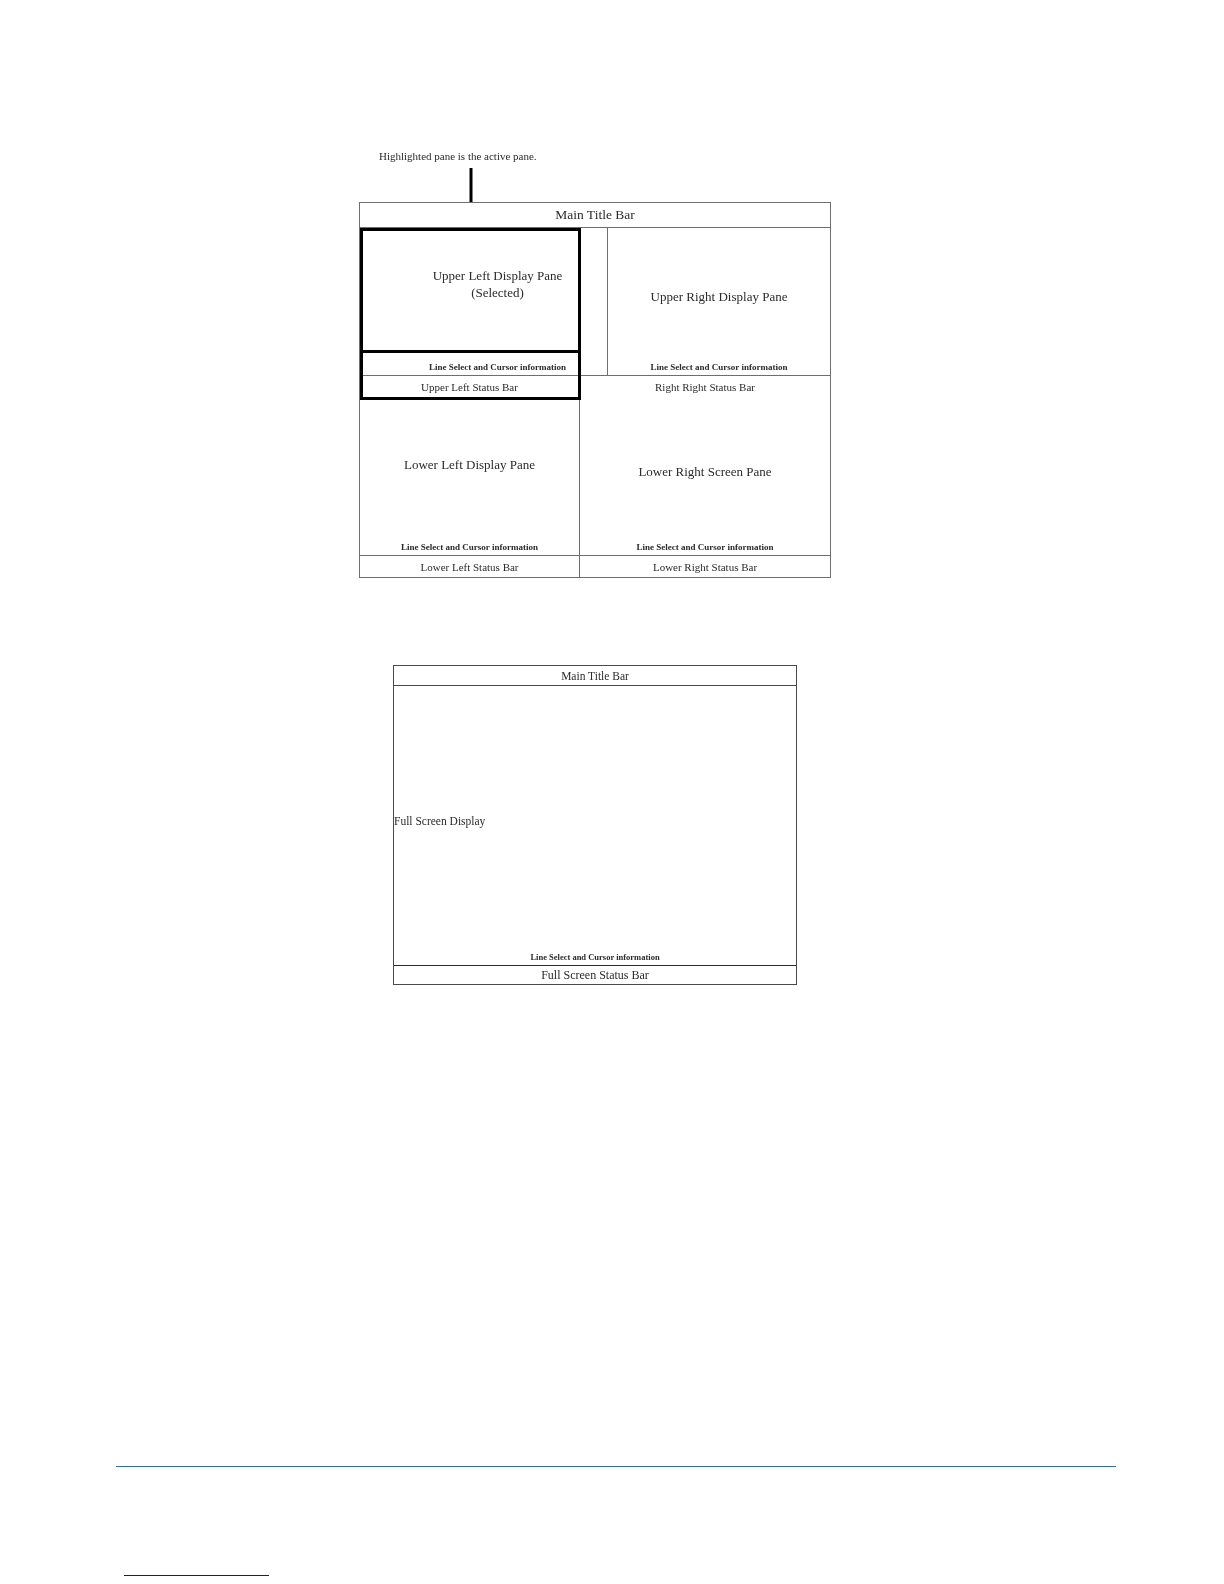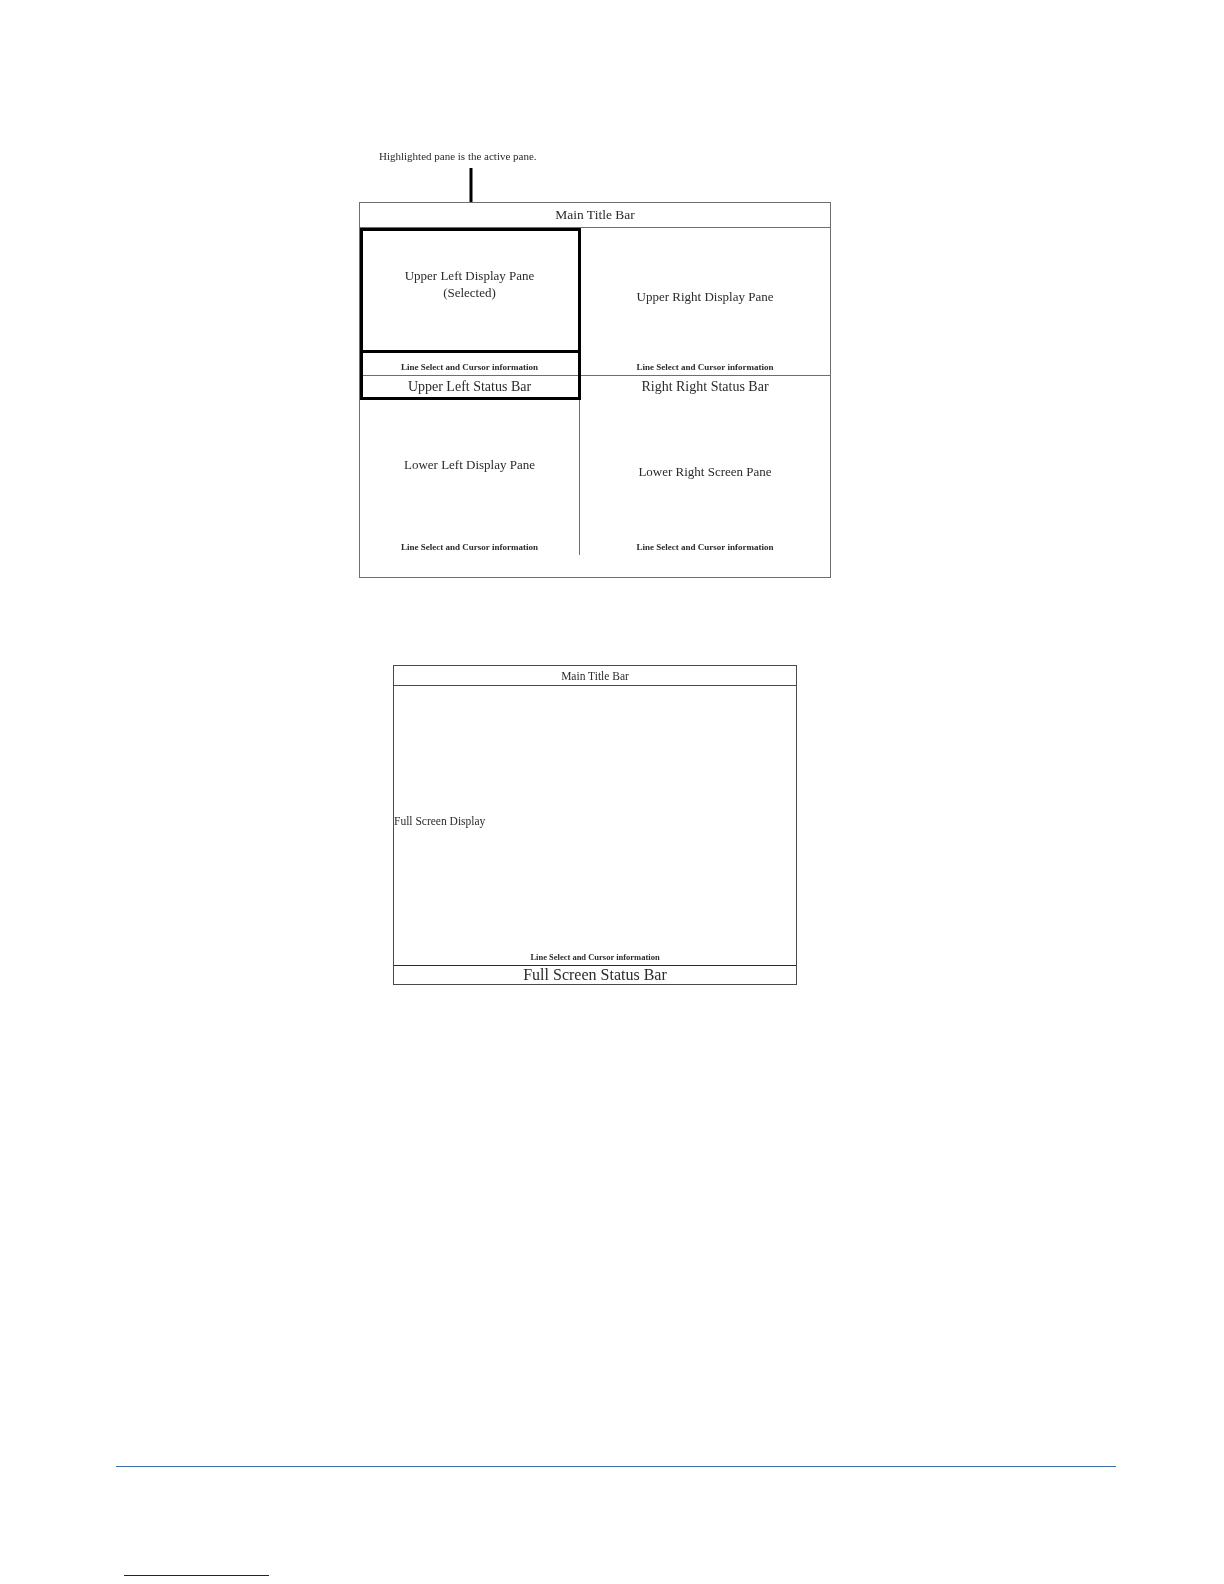--- a/index.html
+++ b/index.html
@@ -60,21 +60,21 @@
   .fig1-body {
     height: 349px;
     display: flex;
     flex-direction: column;
   }
 
   .pane-row {
     display: flex;
     flex: 0 0 auto;
   }
-  .row-upper { height: 147px; }
+  .row-upper { height: 147px; padding-left: 28px; }
   .row-lower { height: 158px; justify-content: flex-end; }
 
   .statusrow {
     display: flex;
     height: 22px;
     flex: 0 0 auto;
   }
 
   .cell-left  { width: 220px; flex: 0 0 220px; }
   .cell-right { flex: 1 1 auto; }
@@ -110,21 +110,21 @@
     color: #2b2b2b;
     font-family: "Liberation Serif", "DejaVu Serif", serif;
   }
 
   .statusbar {
     box-sizing: border-box;
     border-top: 1px solid #6e6e6e;
     display: flex;
     align-items: center;
     justify-content: center;
-    font-size: 14px;
+    font-size: 11px;
     color: #2b2b2b;
     background: #ffffff;
   }
   .statusbar.divider { border-right: 1px solid #6e6e6e; }
 
   
   .selected-frame {
     position: absolute;
     left: 0px;
     top: 25px;
@@ -191,21 +191,21 @@
     font-size: 8.5px;
     font-weight: bold;
     color: #2b2b2b;
   }
   .fig2-status {
     height: 18px;
     flex: 0 0 18px;
     display: flex;
     align-items: center;
     justify-content: center;
-    font-size: 16px;
+    font-size: 12px;
     color: #2b2b2b;
   }
 
   
   .page-rule {
     position: absolute;
     left: 116px;
     top: 1466px;
     width: 1000px;
     height: 0;
@@ -267,20 +267,24 @@
           <div class="cursor-info">Line Select and Cursor information</div>
         </div>
         <div class="pane cell-right">
           <div class="pane-label shift-dn">
             <span>Lower Right Screen Pane</span>
           </div>
           <div class="cursor-info">Line Select and Cursor information</div>
         </div>
       </div>
 
+      <div class="statusrow">
+        <div class="statusbar cell-left divider">Lower Left Status Bar</div>
+        <div class="statusbar cell-right">Lower Right Status Bar</div>
+      </div>
 
     </div>
 
     <div class="selected-frame"></div>
     <div class="selected-frame-inner"></div>
 
   </div>
 </div>
 
 <div class="fig2">

